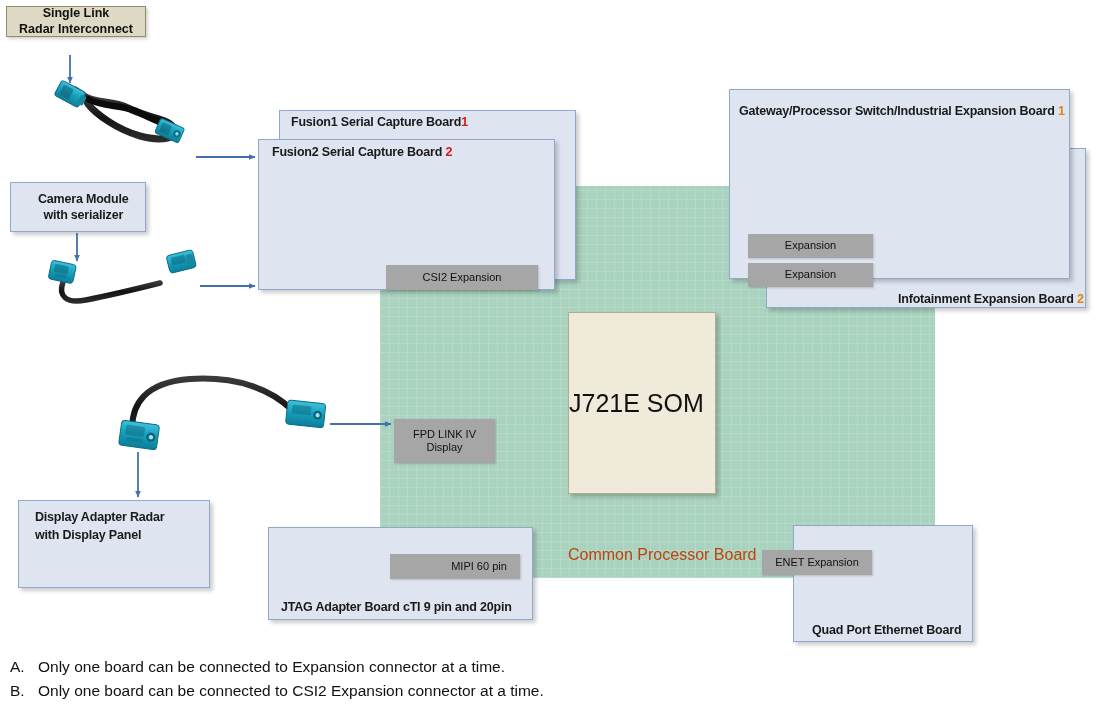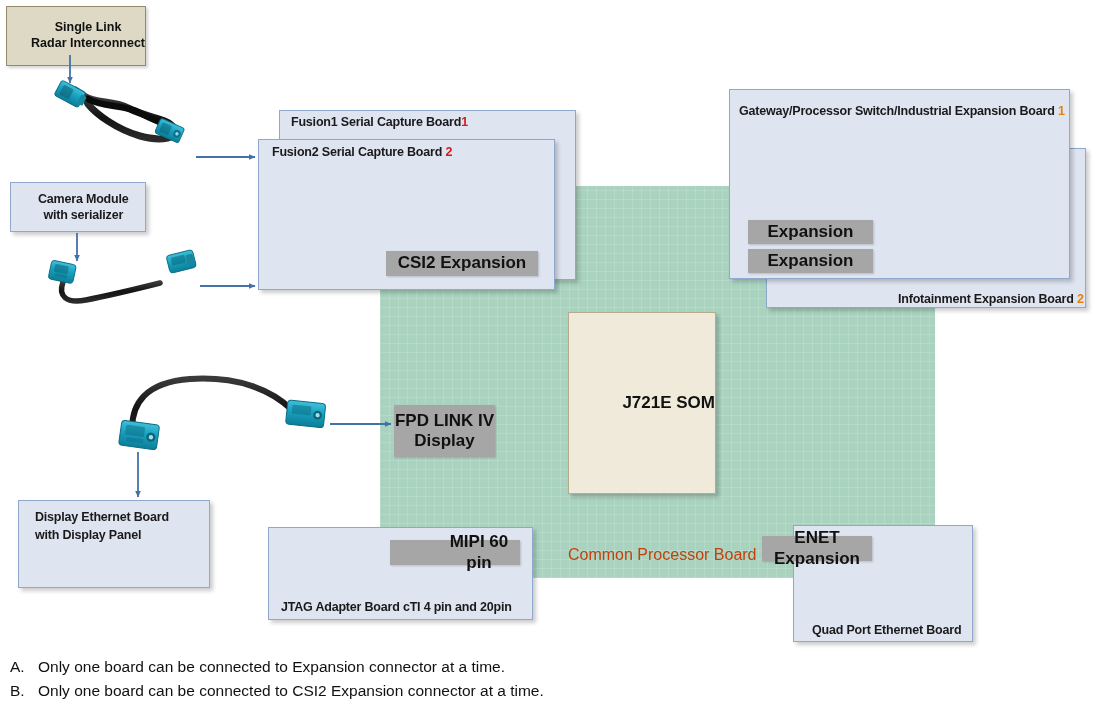--- a/index.html
+++ b/index.html
@@ -74,40 +74,41 @@
 
   
   .som {
     position: absolute;
     background: #efeada;
     border: 1.5px solid #b6ab8c;
     box-shadow: 3px 3px 4px rgba(0,0,0,0.22);
     box-sizing: border-box;
     display: flex;
     align-items: center;
-    justify-content: flex-end;
-    font-weight: bold;
-    font-size: 17px;
+    justify-content: flex-start;
+    font-weight: normal;
+    font-size: 25px;
     color: #111;
   }
 
   
   .chip {
     position: absolute;
     background: #a6a6a6;
     box-sizing: border-box;
     display: flex;
     align-items: center;
     justify-content: center;
     text-align: center;
-    font-weight: bold;
-    font-size: 17px;
+    font-weight: normal;
+    font-size: 11px;
     color: #111;
     line-height: 1.2;
     box-shadow: 1px 1px 2px rgba(0,0,0,0.18);
+    margin-top: 14px;
   }
 
   
   .notes {
     position: absolute;
     left: 0; top: 655px;
     width: 1100px;
   }
   .note-row {
     display: flex;
@@ -132,21 +133,21 @@
 
 <div id="canvas">
 
   <div class="greenboard" style="left:380px; top:186px; width:555px; height:392px;"></div>
   <div class="green-label" style="left:568px; top:546px;">Common Processor Board</div>
 
   <div class="som" style="left:568px; top:312px; width:148px; height:182px;">
     <span>J721E SOM</span>
   </div>
 
-  <div class="tanbox" style="left:6px; top:6px; width:140px; height:60px;justify-content:flex-end;">
+  <div class="tanbox" style="left:6px; top:6px; width:140px; height:31px;">
     <div>
       <div>Single Link</div>
       <div>Radar Interconnect</div>
     </div>
   </div>
 
   <div class="board" style="left:10px; top:182px; width:136px; height:50px;"></div>
   <div class="board-label" style="left:38px; top:191px; text-align:center; line-height:1.3;">
     <span>Camera Module</span><br>
     <span>with serializer</span>
@@ -179,38 +180,38 @@
     <span class="sup-orange">1</span>
   </div>
 
   <div class="chip" style="left:748px; top:220px; width:125px; height:24px;">
     <span>Expansion</span>
   </div>
   <div class="chip" style="left:748px; top:249px; width:125px; height:24px;">
     <span>Expansion</span>
   </div>
 
-  <div class="chip" style="left:394px; top:405px; width:101px; height:52px;">
+  <div class="chip" style="left:394px; top:405px; width:101px; height:44px;">
     <div>
       <div>FPD LINK IV</div>
       <div>Display</div>
     </div>
   </div>
 
   <div class="board" style="left:18px; top:500px; width:192px; height:88px;"></div>
   <div class="board-label" style="left:35px; top:508px; line-height:1.45;">
-    <span>Display Ethernet Board</span><br>
+    <span>Display Adapter Radar</span><br>
     <span>with Display Panel</span>
   </div>
 
   <div class="board" style="left:268px; top:527px; width:265px; height:93px;"></div>
   <div class="chip" style="left:390px; top:540px; width:130px; height:25px;padding-left:48px;">
     <span>MIPI 60 pin</span>
   </div>
-  <div class="board-label" style="left:281px; top:600px;">JTAG Adapter Board  cTI 4 pin and 20pin</div>
+  <div class="board-label" style="left:281px; top:600px;">JTAG Adapter Board  cTI 9 pin and 20pin</div>
 
   <div class="board" style="left:793px; top:525px; width:180px; height:117px;"></div>
   <div class="chip" style="left:762px; top:536px; width:110px; height:25px;">
     <span>ENET Expansion</span>
   </div>
   <div class="board-label" style="left:812px; top:623px;">Quad Port Ethernet Board</div>
 
   <svg class="overlay" viewBox="0 0 1100 714">
     <defs>
       <marker id="arrowblue" markerWidth="7" markerHeight="7" refX="6" refY="3.2" orient="auto" markerUnits="userSpaceOnUse">

